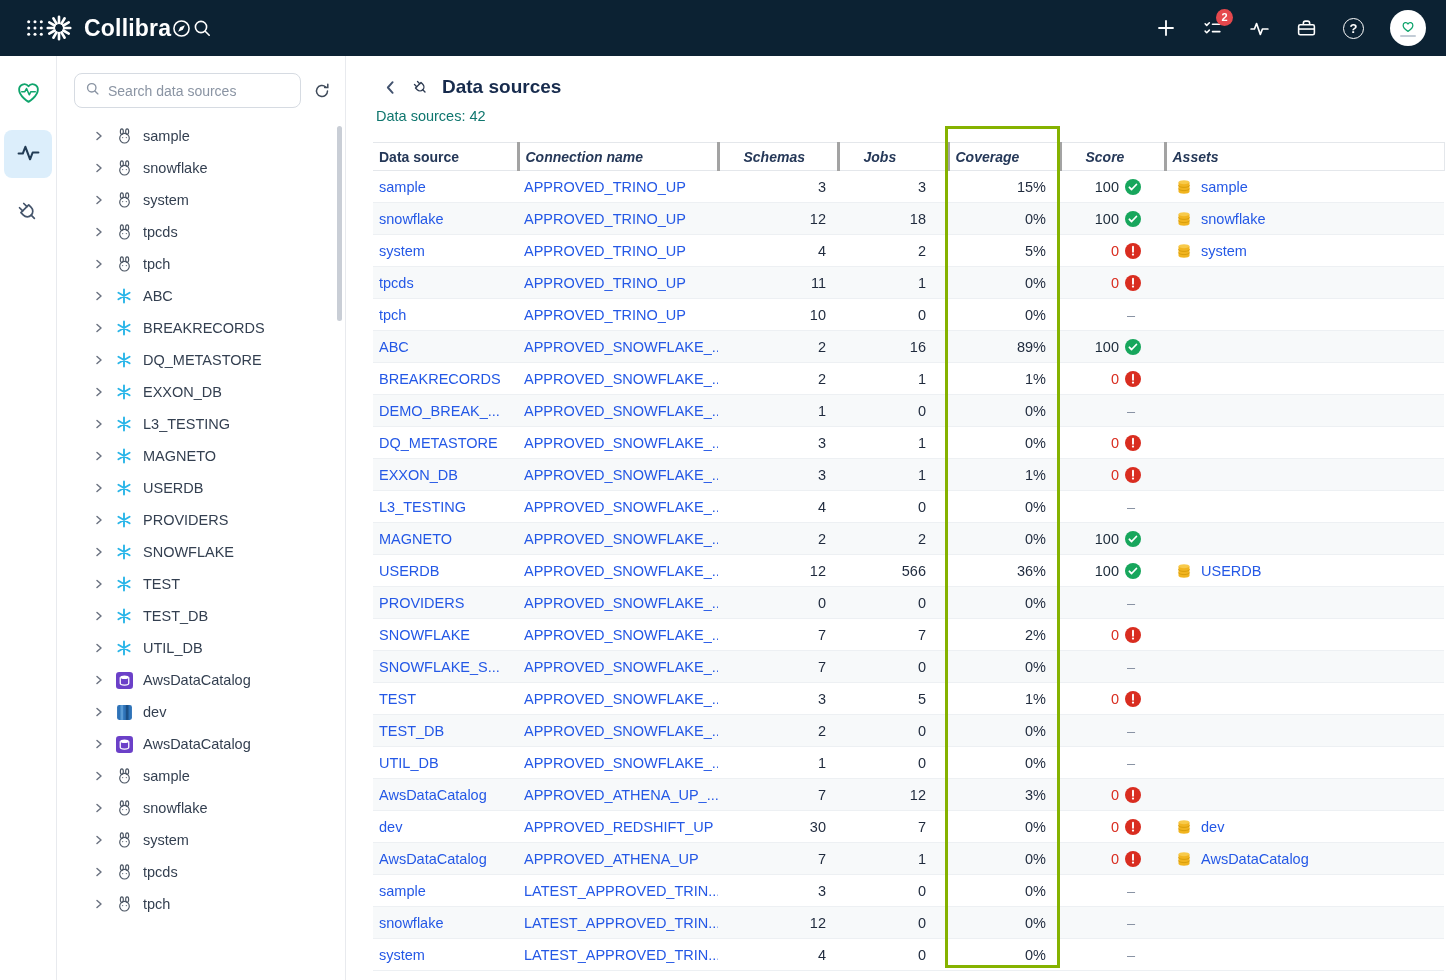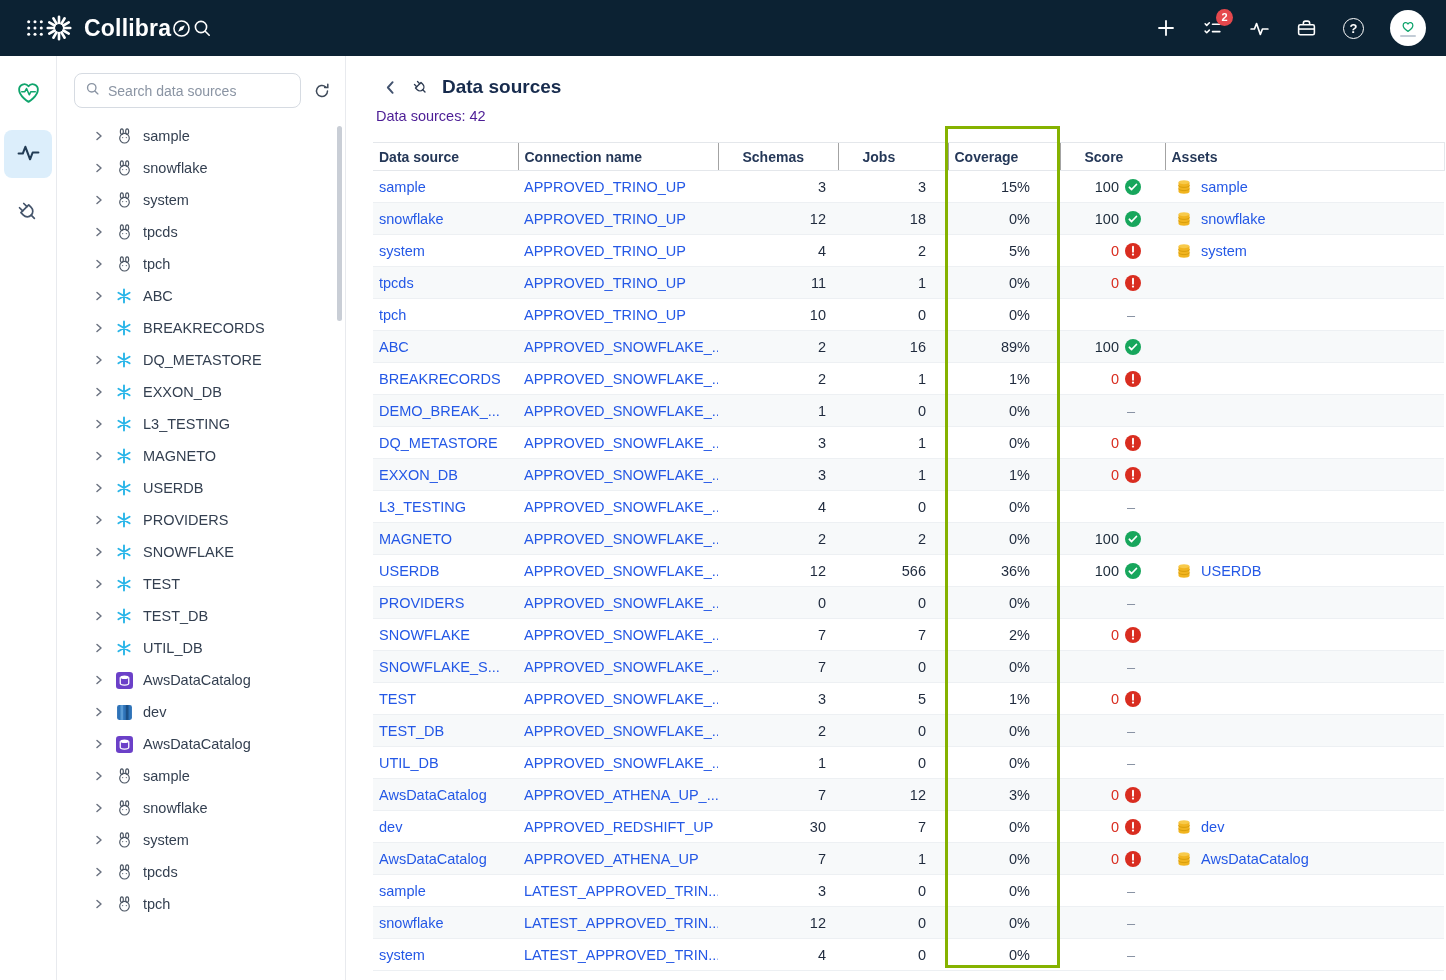--- a/index.html
+++ b/index.html
@@ -85,43 +85,43 @@
     position: absolute; right: 3px; top: 70px; width: 5px; height: 195px;
     background: #c9ced6; border-radius: 3px; cursor: pointer;
   }
 
   
   .main { flex: 1; position: relative; overflow: hidden; background: #fff; }
   .page-header { display: flex; align-items: center; gap: 13px; padding: 18px 0 0 36px; height: 44px; }
   .back-btn { cursor: pointer; display: flex; }
   .title-icon { display: flex; transform: rotate(-45deg); }
   .page-title { font-size: 19px; font-weight: 700; color: #172b4d; }
-  .count-label { padding: 8px 0 0 30px; font-size: 14.5px; color: #4c1d95; }
+  .count-label { padding: 8px 0 0 30px; font-size: 14.5px; color: #0f766e; }
 
   .table-wrap { margin: 18px 0 0 27px; position: relative; }
   table { border-collapse: collapse; table-layout: fixed; width: 1071px; }
   th {
     height: 28px; font-size: 14px; font-weight: 700; color: #253858;
     text-align: left; padding: 0 0 0 6px;
     border-top: 1px solid #e4e7eb; border-bottom: 1px solid #e4e7eb;
     white-space: nowrap; overflow: hidden; cursor: pointer;
   }
-  th + th { border-left: 1px solid #a3a3a3; }
+  th + th { border-left: 3px solid #a3a3a3; font-style: italic; }
   th:last-child { border-right: 1px solid #e4e7eb; }
   th.indent { padding-left: 24px; }
   td {
     height: 32px; font-size: 14.5px; padding: 0 6px;
     border-bottom: 1px solid #edf0f3; color: #1f2a3d;
     white-space: nowrap; overflow: hidden;
   }
   tbody tr:nth-child(even) td { background: #f7f9fa; }
   td.num { text-align: right; }
   td.c-schemas { padding-right: 12px; }
   td.c-jobs { padding-right: 22px; }
-  td.c-cov { padding-right: 30px; }
+  td.c-cov { padding-right: 14px; }
   td.c-score { padding-right: 24px; }
   .link { color: var(--link-blue, #2458e6); cursor: pointer; }
   .score-wrap { display: flex; justify-content: flex-end; align-items: center; gap: 6px; }
   .score-num { color: #1c2b3a; }
   .score-num.bad { color: var(--score-bad, #d92d20); }
   .score-dash { color: #8993a4; margin-right: 6px; }
   .score-icon { display: flex; }
   .asset-wrap { display: flex; align-items: center; gap: 8px; padding-left: 4px; }
   .db-icon { display: flex; }
 

